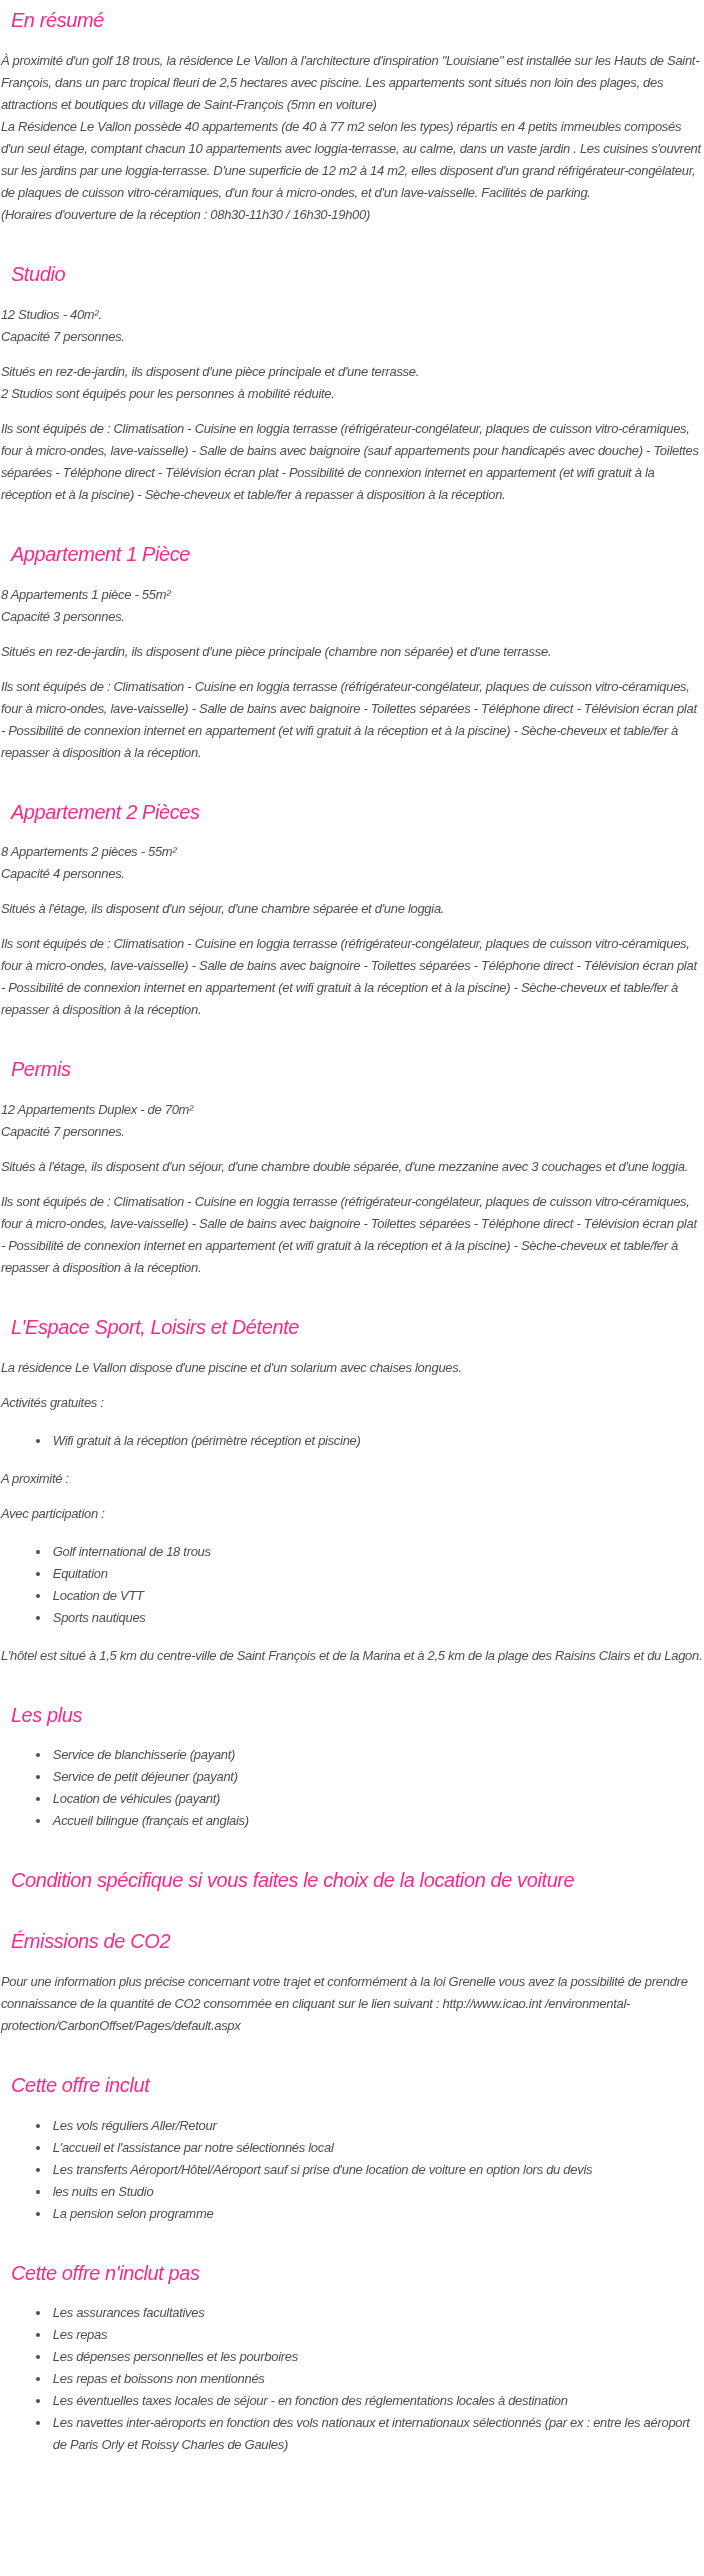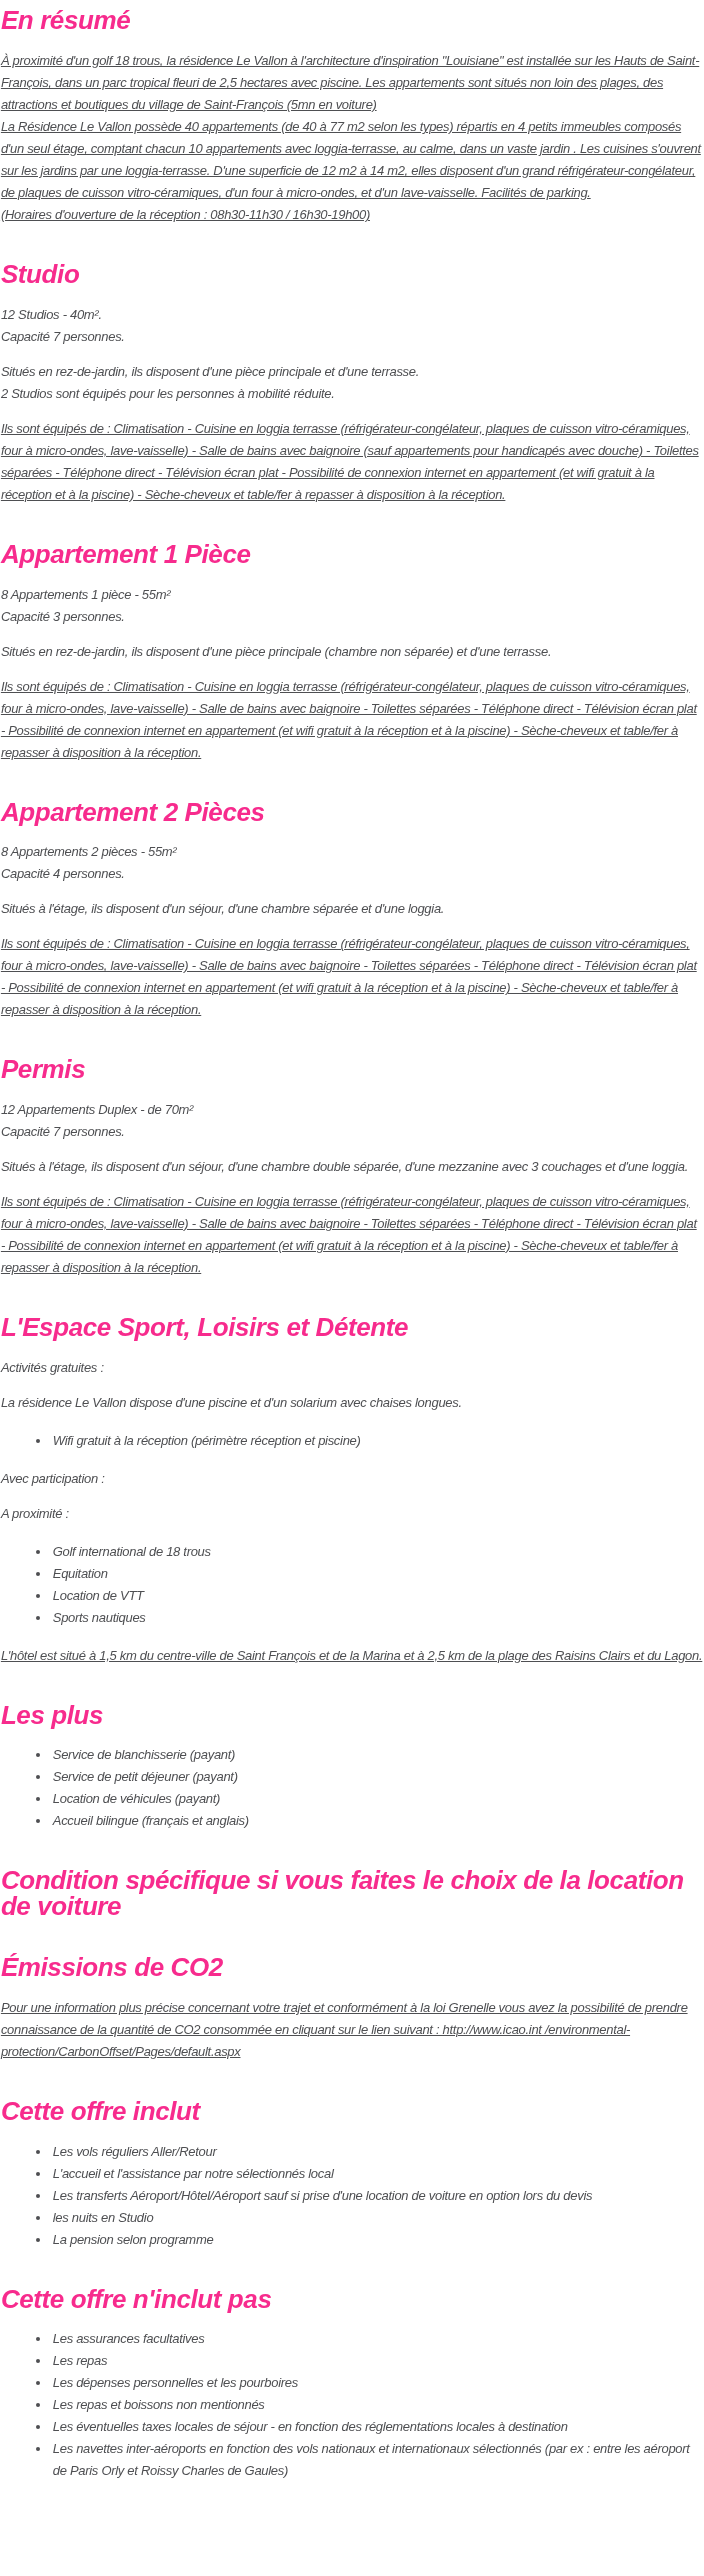--- a/index.html
+++ b/index.html
@@ -16,30 +16,31 @@
     font-family: "Liberation Sans", sans-serif;
     font-style: italic;
     color: var(--body-text);
     font-size: 13px;
     letter-spacing: -0.3px;
     line-height: 22px;
     background: var(--bg);
   }
   .sec-heading {
     color: var(--accent);
-    font-size: 26px;
+    font-size: 20px;
     line-height: 26px;
-    font-weight: bold;
+    font-weight: normal;
     font-style: italic;
     letter-spacing: -0.4px;
     margin: 35px 0 16.7px 0;
+    padding-left: 10px;
   }
   .sec:first-child .sec-heading { margin-top: 1.9px; }
   .para { margin: 0 0 13px 0; }
-  .para:last-child { margin-bottom: 0; text-decoration: underline; }
+  .para:last-child { margin-bottom: 0; }
   .blist {
     list-style: disc;
     margin: 16px 0 16px 0;
     padding-left: 50px;
   }
   .blist-item { margin: 0; padding-left: 1.9px; }
 </style>
 </head>
 <body>
 
@@ -70,27 +71,27 @@
       <p class="para"><span>Ils sont équipés de : Climatisation - Cuisine en loggia terrasse (réfrigérateur-congélateur, plaques de cuisson vitro-céramiques, four à micro-ondes, lave-vaisselle) - Salle de bains avec baignoire - Toilettes séparées - Téléphone direct - Télévision écran plat - Possibilité de connexion internet en appartement (et wifi gratuit à la réception et à la piscine) - Sèche-cheveux et table/fer à repasser à disposition à la réception.</span></p>
     </section>
     <section class="sec">
       <h2 class="sec-heading">Permis</h2>
       <p class="para"><span>12 Appartements Duplex - de 70m²</span><br><span>Capacité 7 personnes.</span></p>
       <p class="para"><span>Situés à l'étage, ils disposent d'un séjour, d'une chambre double séparée, d'une mezzanine avec 3 couchages et d'une loggia.</span></p>
       <p class="para"><span>Ils sont équipés de : Climatisation - Cuisine en loggia terrasse (réfrigérateur-congélateur, plaques de cuisson vitro-céramiques, four à micro-ondes, lave-vaisselle) - Salle de bains avec baignoire - Toilettes séparées - Téléphone direct - Télévision écran plat - Possibilité de connexion internet en appartement (et wifi gratuit à la réception et à la piscine) - Sèche-cheveux et table/fer à repasser à disposition à la réception.</span></p>
     </section>
     <section class="sec">
       <h2 class="sec-heading">L'Espace Sport, Loisirs et Détente</h2>
+      <p class="para"><span>La résidence Le Vallon dispose d'une piscine et d'un solarium avec chaises longues.</span></p>
       <p class="para"><span>Activités gratuites :</span></p>
-      <p class="para"><span>La résidence Le Vallon dispose d'une piscine et d'un solarium avec chaises longues.</span></p>
       <ul class="blist">
         <li class="blist-item">Wifi gratuit à la réception (périmètre réception et piscine)</li>
       </ul>
+      <p class="para"><span>A proximité :</span></p>
       <p class="para"><span>Avec participation :</span></p>
-      <p class="para"><span>A proximité :</span></p>
       <ul class="blist">
         <li class="blist-item">Golf international de 18 trous</li>
         <li class="blist-item">Equitation</li>
         <li class="blist-item">Location de VTT</li>
         <li class="blist-item">Sports nautiques</li>
       </ul>
       <p class="para"><span>L'hôtel est situé à 1,5 km du centre-ville de Saint François et de la Marina et à 2,5 km de la plage des Raisins Clairs et du Lagon.</span></p>
     </section>
     <section class="sec">
       <h2 class="sec-heading">Les plus</h2>

